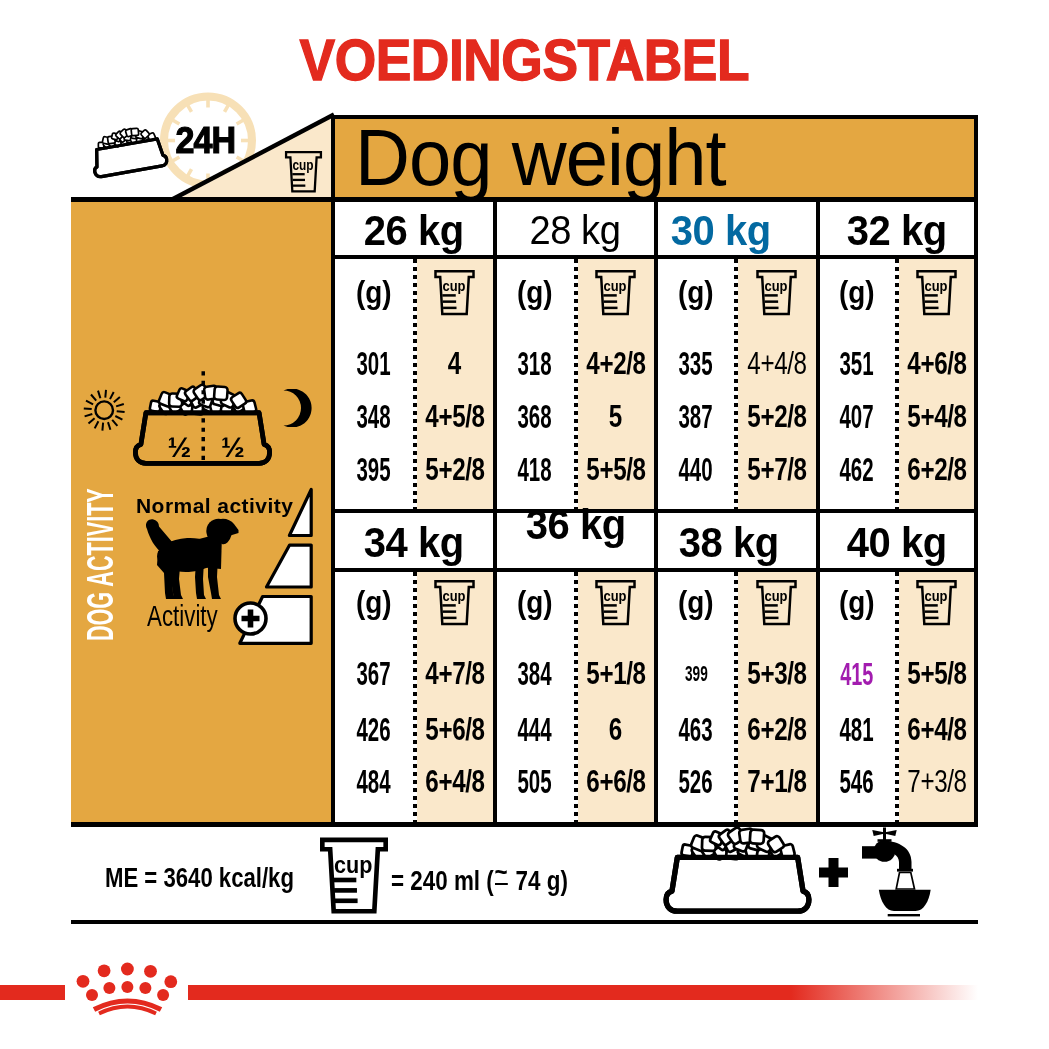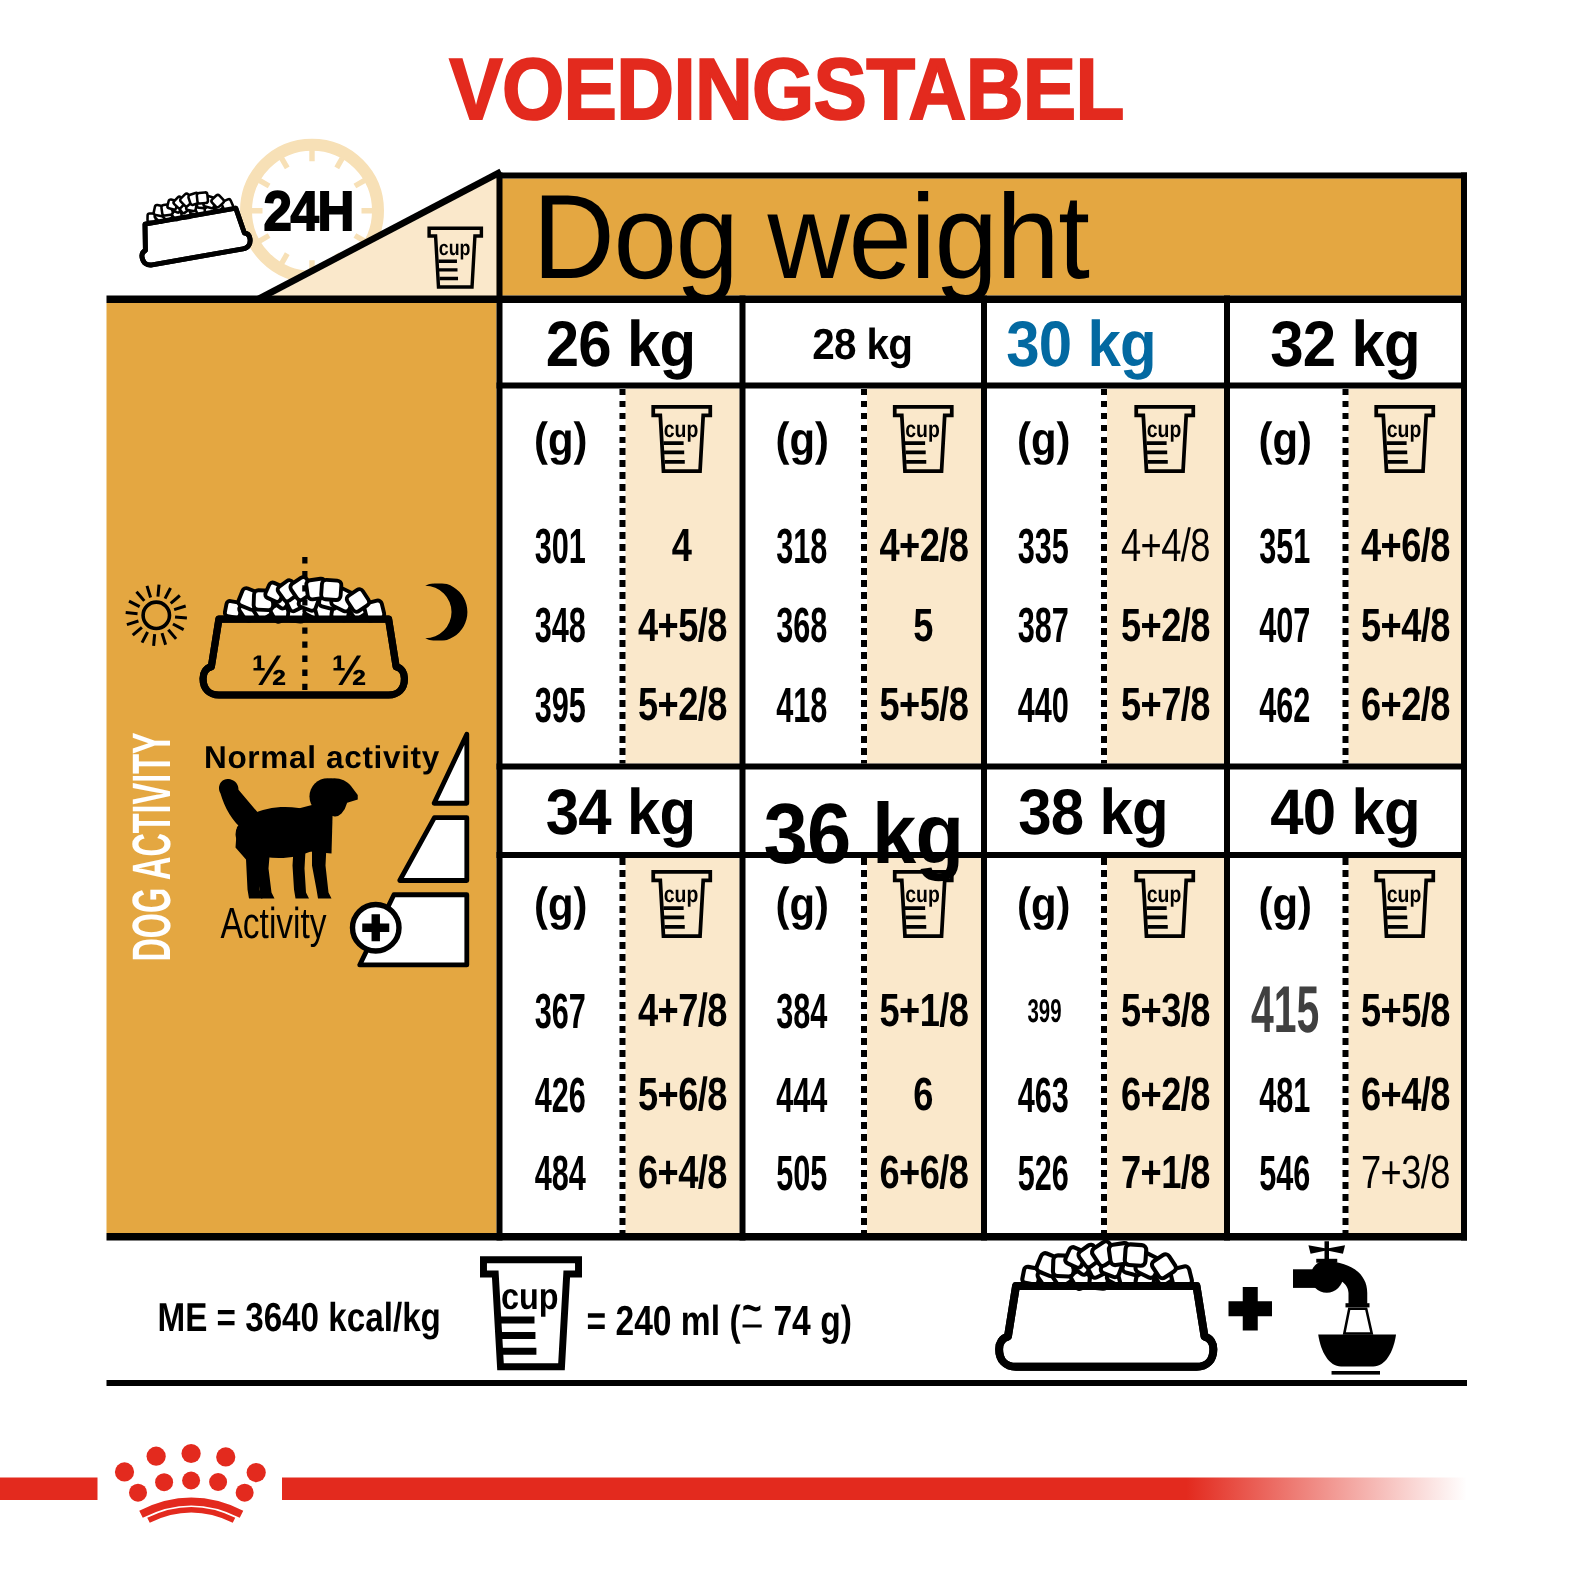--- a/index.html
+++ b/index.html
@@ -126,22 +126,22 @@
 <div class="t" style="left:335.0px;width:78.0px;top:641.0px;height:66px;line-height:66px;font-size:33px;font-weight:700;color:#000;"><span style="display:inline-block;transform:scaleX(0.62);transform-origin:center;letter-spacing:0">367</span></div>
 <div class="t" style="left:417.0px;width:75.5px;top:643.0px;height:62px;line-height:62px;font-size:31px;font-weight:700;color:#000;"><span style="display:inline-block;transform:scaleX(0.78);transform-origin:center;letter-spacing:-0.5px">4+7/8</span></div>
 <div class="t" style="left:335.0px;width:78.0px;top:384.0px;height:66px;line-height:66px;font-size:33px;font-weight:700;color:#000;"><span style="display:inline-block;transform:scaleX(0.62);transform-origin:center;letter-spacing:0">348</span></div>
 <div class="t" style="left:417.0px;width:75.5px;top:386.0px;height:62px;line-height:62px;font-size:31px;font-weight:700;color:#000;"><span style="display:inline-block;transform:scaleX(0.78);transform-origin:center;letter-spacing:-0.5px">4+5/8</span></div>
 <div class="t" style="left:335.0px;width:78.0px;top:697.0px;height:66px;line-height:66px;font-size:33px;font-weight:700;color:#000;"><span style="display:inline-block;transform:scaleX(0.62);transform-origin:center;letter-spacing:0">426</span></div>
 <div class="t" style="left:417.0px;width:75.5px;top:699.0px;height:62px;line-height:62px;font-size:31px;font-weight:700;color:#000;"><span style="display:inline-block;transform:scaleX(0.78);transform-origin:center;letter-spacing:-0.5px">5+6/8</span></div>
 <div class="t" style="left:335.0px;width:78.0px;top:437.0px;height:66px;line-height:66px;font-size:33px;font-weight:700;color:#000;"><span style="display:inline-block;transform:scaleX(0.62);transform-origin:center;letter-spacing:0">395</span></div>
 <div class="t" style="left:417.0px;width:75.5px;top:439.0px;height:62px;line-height:62px;font-size:31px;font-weight:700;color:#000;"><span style="display:inline-block;transform:scaleX(0.78);transform-origin:center;letter-spacing:-0.5px">5+2/8</span></div>
 <div class="t" style="left:335.0px;width:78.0px;top:749.0px;height:66px;line-height:66px;font-size:33px;font-weight:700;color:#000;"><span style="display:inline-block;transform:scaleX(0.62);transform-origin:center;letter-spacing:0">484</span></div>
 <div class="t" style="left:417.0px;width:75.5px;top:751.0px;height:62px;line-height:62px;font-size:31px;font-weight:700;color:#000;"><span style="display:inline-block;transform:scaleX(0.78);transform-origin:center;letter-spacing:-0.5px">6+4/8</span></div>
-<div class="t" style="left:496.5px;width:157.5px;top:186.5px;height:86px;line-height:86px;font-size:29px;font-weight:700;color:#000;"><span style="display:inline-block;transform:scaleX(0.93);transform-origin:center;letter-spacing:-0.5px">28 kg</span></div>
-<div class="t" style="left:496.5px;width:157.5px;top:513px;height:86px;line-height:86px;font-size:57px;font-weight:700;color:#000;"><span style="display:inline-block;transform:scaleX(0.93);transform-origin:center;letter-spacing:-0.5px">36 kg</span></div>
+<div class="t" style="left:496.5px;width:157.5px;top:186.5px;height:86px;line-height:86px;font-size:41px;font-weight:400;color:#000;"><span style="display:inline-block;transform:scaleX(0.93);transform-origin:center;letter-spacing:-0.5px">28 kg</span></div>
+<div class="t" style="left:496.5px;width:157.5px;top:481px;height:86px;line-height:86px;font-size:43px;font-weight:700;color:#000;"><span style="display:inline-block;transform:scaleX(0.93);transform-origin:center;letter-spacing:-0.5px">36 kg</span></div>
 <div class="t" style="left:496.5px;width:77.0px;top:262.0px;height:62px;line-height:62px;font-size:31px;font-weight:700;color:#000;"><span style="display:inline-block;transform:scaleX(0.9);transform-origin:center;letter-spacing:0">(g)</span></div>
 <div class="t" style="left:496.5px;width:77.0px;top:572.0px;height:62px;line-height:62px;font-size:31px;font-weight:700;color:#000;"><span style="display:inline-block;transform:scaleX(0.9);transform-origin:center;letter-spacing:0">(g)</span></div>
 <svg class="abs" style="left:594.25px;top:269.0px" width="43" height="48" viewBox="0 0 44 50">
 <g fill="none" stroke="#000" stroke-width="2.6" stroke-linecap="square">
 <path d="M2.2,8.3 L2.2,2.4 L41.8,2.4 L41.8,8.3 L36.9,8.3 L34.7,47 L9.3,47 L7.1,8.3 Z"></path>
 <path d="M10.6,27.5 L22,27.5"></path>
       <path d="M11,34 L22.4,34"></path>
       <path d="M11.4,40.5 L22.8,40.5"></path>
 </g>
 <text x="21.5" y="23" text-anchor="middle" font-family="Liberation Sans" font-weight="bold" font-size="16" textLength="24" lengthAdjust="spacingAndGlyphs">cup</text>
@@ -218,21 +218,21 @@
 <g fill="none" stroke="#000" stroke-width="2.6" stroke-linecap="square">
 <path d="M2.2,8.3 L2.2,2.4 L41.8,2.4 L41.8,8.3 L36.9,8.3 L34.7,47 L9.3,47 L7.1,8.3 Z"></path>
 <path d="M10.6,27.5 L22,27.5"></path>
       <path d="M11,34 L22.4,34"></path>
       <path d="M11.4,40.5 L22.8,40.5"></path>
 </g>
 <text x="21.5" y="23" text-anchor="middle" font-family="Liberation Sans" font-weight="bold" font-size="16" textLength="24" lengthAdjust="spacingAndGlyphs">cup</text>
 </svg>
 <div class="t" style="left:819.5px;width:75.0px;top:331.0px;height:66px;line-height:66px;font-size:33px;font-weight:700;color:#000;"><span style="display:inline-block;transform:scaleX(0.62);transform-origin:center;letter-spacing:0">351</span></div>
 <div class="t" style="left:898.5px;width:75.5px;top:333.0px;height:62px;line-height:62px;font-size:31px;font-weight:700;color:#000;"><span style="display:inline-block;transform:scaleX(0.78);transform-origin:center;letter-spacing:-0.5px">4+6/8</span></div>
-<div class="t" style="left:819.5px;width:75.0px;top:641.0px;height:66px;line-height:66px;font-size:44px;font-weight:700;color:#404040;"><span style="display:inline-block;transform:scaleX(0.62);transform-origin:center;letter-spacing:0">415</span></div>
+<div class="t" style="left:819.5px;width:75.0px;top:641.0px;height:66px;line-height:66px;font-size:32px;font-weight:700;color:#a21caf;"><span style="display:inline-block;transform:scaleX(0.62);transform-origin:center;letter-spacing:0">415</span></div>
 <div class="t" style="left:898.5px;width:75.5px;top:643.0px;height:62px;line-height:62px;font-size:31px;font-weight:700;color:#000;"><span style="display:inline-block;transform:scaleX(0.78);transform-origin:center;letter-spacing:-0.5px">5+5/8</span></div>
 <div class="t" style="left:819.5px;width:75.0px;top:384.0px;height:66px;line-height:66px;font-size:33px;font-weight:700;color:#000;"><span style="display:inline-block;transform:scaleX(0.62);transform-origin:center;letter-spacing:0">407</span></div>
 <div class="t" style="left:898.5px;width:75.5px;top:386.0px;height:62px;line-height:62px;font-size:31px;font-weight:700;color:#000;"><span style="display:inline-block;transform:scaleX(0.78);transform-origin:center;letter-spacing:-0.5px">5+4/8</span></div>
 <div class="t" style="left:819.5px;width:75.0px;top:697.0px;height:66px;line-height:66px;font-size:33px;font-weight:700;color:#000;"><span style="display:inline-block;transform:scaleX(0.62);transform-origin:center;letter-spacing:0">481</span></div>
 <div class="t" style="left:898.5px;width:75.5px;top:699.0px;height:62px;line-height:62px;font-size:31px;font-weight:700;color:#000;"><span style="display:inline-block;transform:scaleX(0.78);transform-origin:center;letter-spacing:-0.5px">6+4/8</span></div>
 <div class="t" style="left:819.5px;width:75.0px;top:437.0px;height:66px;line-height:66px;font-size:33px;font-weight:700;color:#000;"><span style="display:inline-block;transform:scaleX(0.62);transform-origin:center;letter-spacing:0">462</span></div>
 <div class="t" style="left:898.5px;width:75.5px;top:439.0px;height:62px;line-height:62px;font-size:31px;font-weight:700;color:#000;"><span style="display:inline-block;transform:scaleX(0.78);transform-origin:center;letter-spacing:-0.5px">6+2/8</span></div>
 <div class="t" style="left:819.5px;width:75.0px;top:749.0px;height:66px;line-height:66px;font-size:33px;font-weight:700;color:#000;"><span style="display:inline-block;transform:scaleX(0.62);transform-origin:center;letter-spacing:0">546</span></div>
 <div class="t" style="left:898.5px;width:75.5px;top:751.0px;height:62px;line-height:62px;font-size:31px;font-weight:400;color:#000;"><span style="display:inline-block;transform:scaleX(0.78);transform-origin:center;letter-spacing:-0.5px">7+3/8</span></div>
 <svg class="abs" style="left:82px;top:388px" width="45" height="45" viewBox="82 388 45 45">

